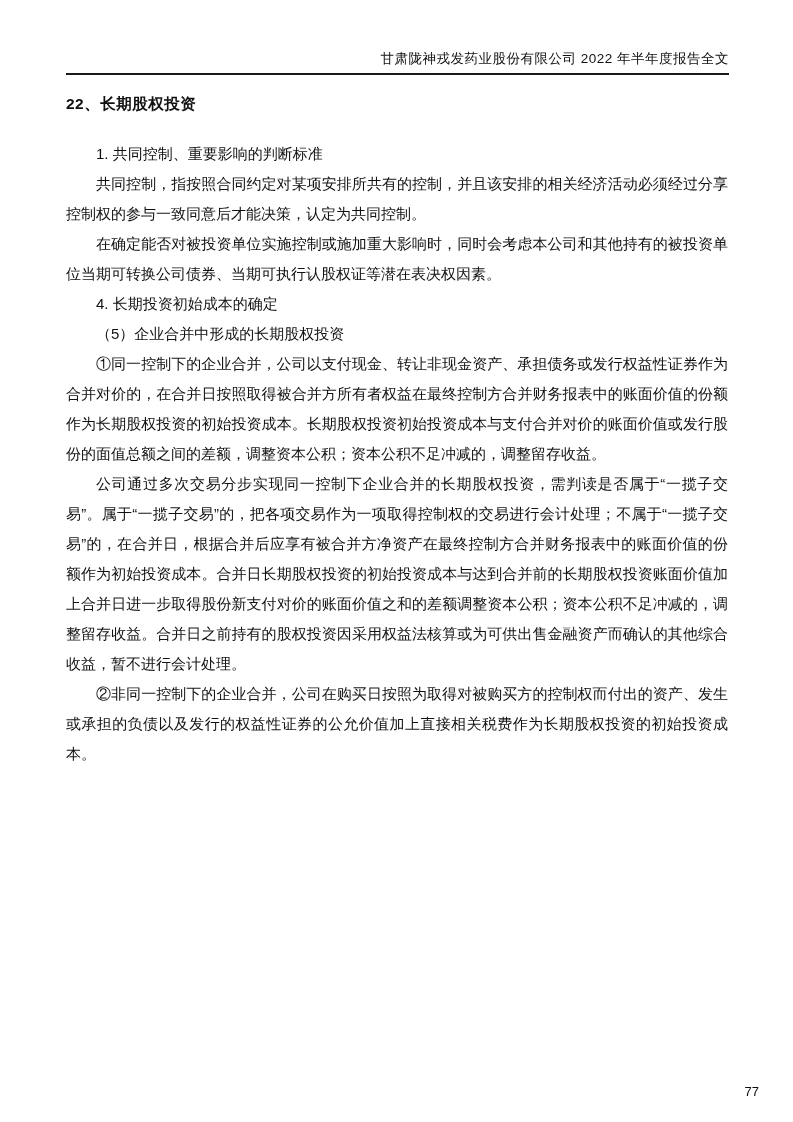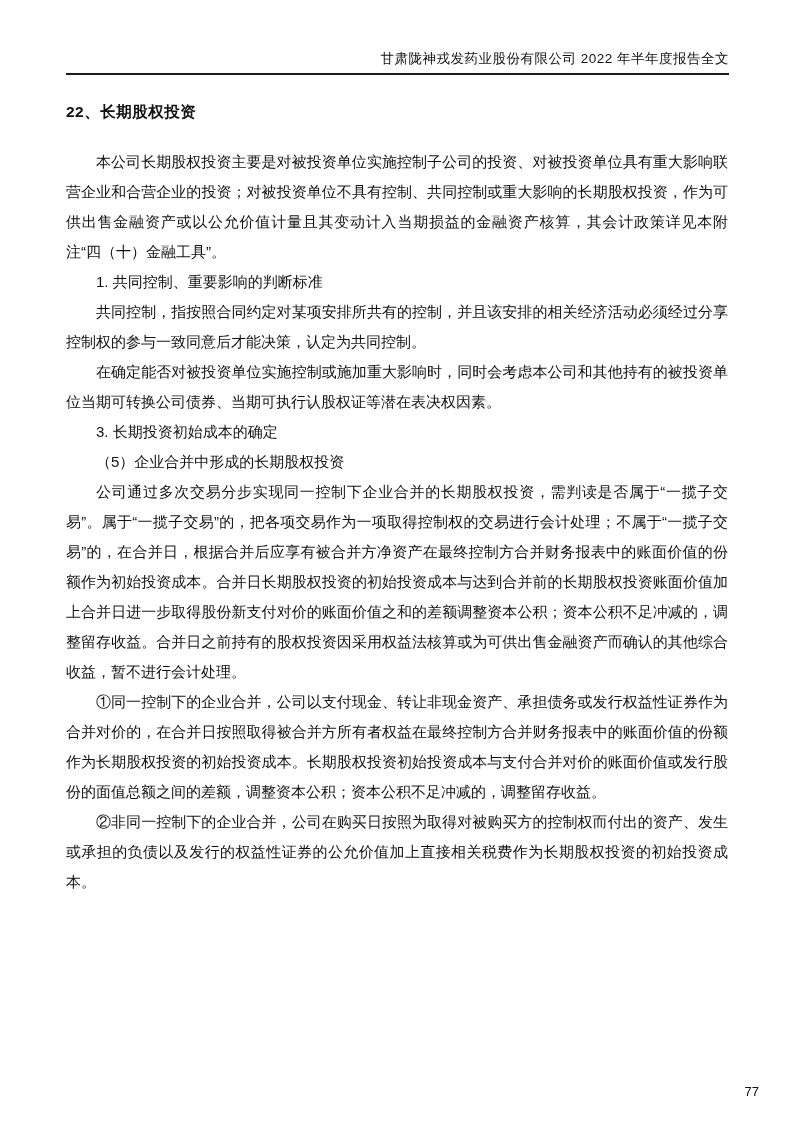--- a/index.html
+++ b/index.html
@@ -24,21 +24,21 @@
     width: 663px;
     text-align: right;
     font-size: 13.5px;
     line-height: 18px;
     padding-bottom: 5px;
     border-bottom: 2px solid #1a1a1a;
     letter-spacing: 0.5px;
   }
   .content {
     position: absolute;
-    top: 101px;
+    top: 93px;
     left: 66px;
     width: 662px;
   }
   .section-title {
     margin: 0 0 24px 0;
     font-size: 15.5px;
     font-weight: bold;
     line-height: 22px;
     letter-spacing: 0.5px;
   }
@@ -63,27 +63,26 @@
 <body>
 
 <div class="page">
 
   <div class="header">甘肃陇神戎发药业股份有限公司 2022 年半年度报告全文</div>
 
   <div class="content">
     <h1 class="section-title">22、长期股权投资</h1>
 
     <div class="paragraphs" id="paragraphs">
-        <p>本公司长期股权投资主要是对被投资单位实施控制子公司的投资、对被投资单位具有重大影响联营企业和合营企业的投资；对被投资单位不具有控制、共同控制或重大影响的长期股权投资，作为可供出售金融资产或以公允价值计量且其变动计入当期损益的金融资产核算，其会计政策详见本附注“四（十）金融工具”。</p>
         <p>1. 共同控制、重要影响的判断标准</p>
         <p>共同控制，指按照合同约定对某项安排所共有的控制，并且该安排的相关经济活动必须经过分享控制权的参与一致同意后才能决策，认定为共同控制。</p>
         <p>在确定能否对被投资单位实施控制或施加重大影响时，同时会考虑本公司和其他持有的被投资单位当期可转换公司债券、当期可执行认股权证等潜在表决权因素。</p>
-        <p>3. 长期投资初始成本的确定</p>
+        <p>4. 长期投资初始成本的确定</p>
         <p>（5）企业合并中形成的长期股权投资</p>
+        <p>①同一控制下的企业合并，公司以支付现金、转让非现金资产、承担债务或发行权益性证券作为合并对价的，在合并日按照取得被合并方所有者权益在最终控制方合并财务报表中的账面价值的份额作为长期股权投资的初始投资成本。长期股权投资初始投资成本与支付合并对价的账面价值或发行股份的面值总额之间的差额，调整资本公积；资本公积不足冲减的，调整留存收益。</p>
         <p>公司通过多次交易分步实现同一控制下企业合并的长期股权投资，需判读是否属于“一揽子交易”。属于“一揽子交易”的，把各项交易作为一项取得控制权的交易进行会计处理；不属于“一揽子交易”的，在合并日，根据合并后应享有被合并方净资产在最终控制方合并财务报表中的账面价值的份额作为初始投资成本。合并日长期股权投资的初始投资成本与达到合并前的长期股权投资账面价值加上合并日进一步取得股份新支付对价的账面价值之和的差额调整资本公积；资本公积不足冲减的，调整留存收益。合并日之前持有的股权投资因采用权益法核算或为可供出售金融资产而确认的其他综合收益，暂不进行会计处理。</p>
-        <p>①同一控制下的企业合并，公司以支付现金、转让非现金资产、承担债务或发行权益性证券作为合并对价的，在合并日按照取得被合并方所有者权益在最终控制方合并财务报表中的账面价值的份额作为长期股权投资的初始投资成本。长期股权投资初始投资成本与支付合并对价的账面价值或发行股份的面值总额之间的差额，调整资本公积；资本公积不足冲减的，调整留存收益。</p>
         <p>②非同一控制下的企业合并，公司在购买日按照为取得对被购买方的控制权而付出的资产、发生或承担的负债以及发行的权益性证券的公允价值加上直接相关税费作为长期股权投资的初始投资成本。</p>
       </div>
   </div>
 
   <div class="page-number">77</div>
 
 </div>
 
 </body></html>

